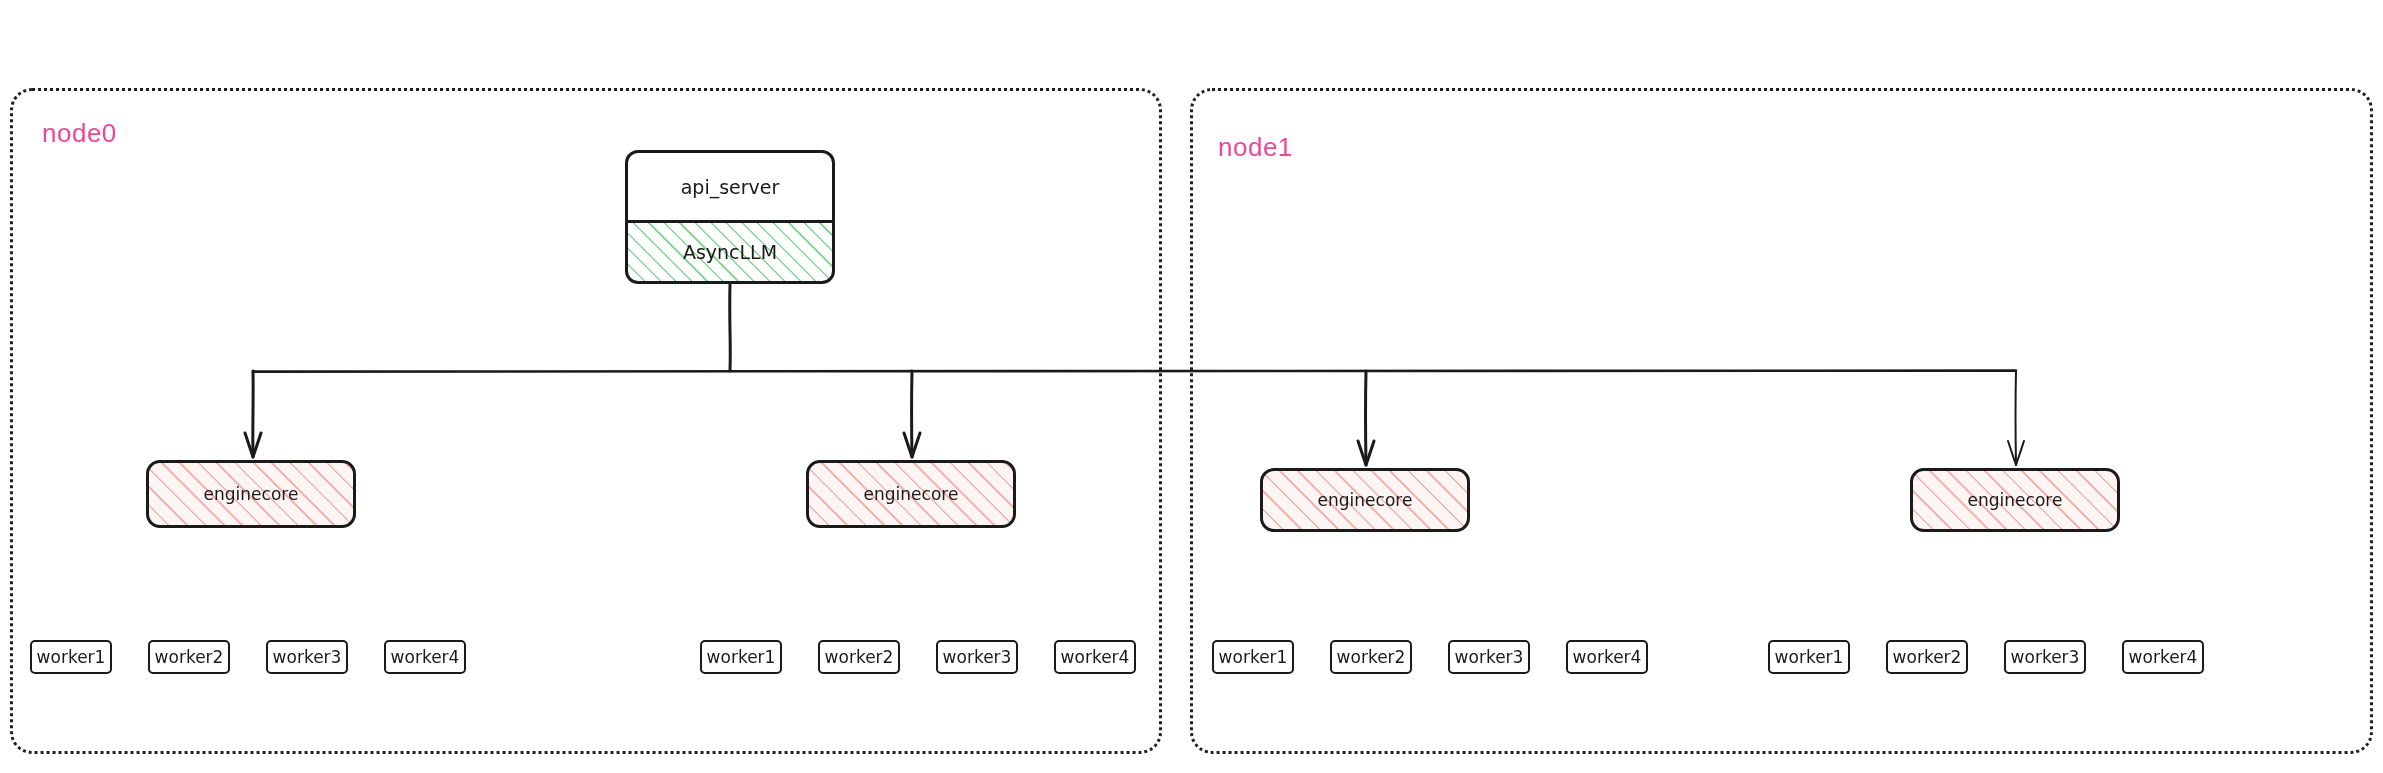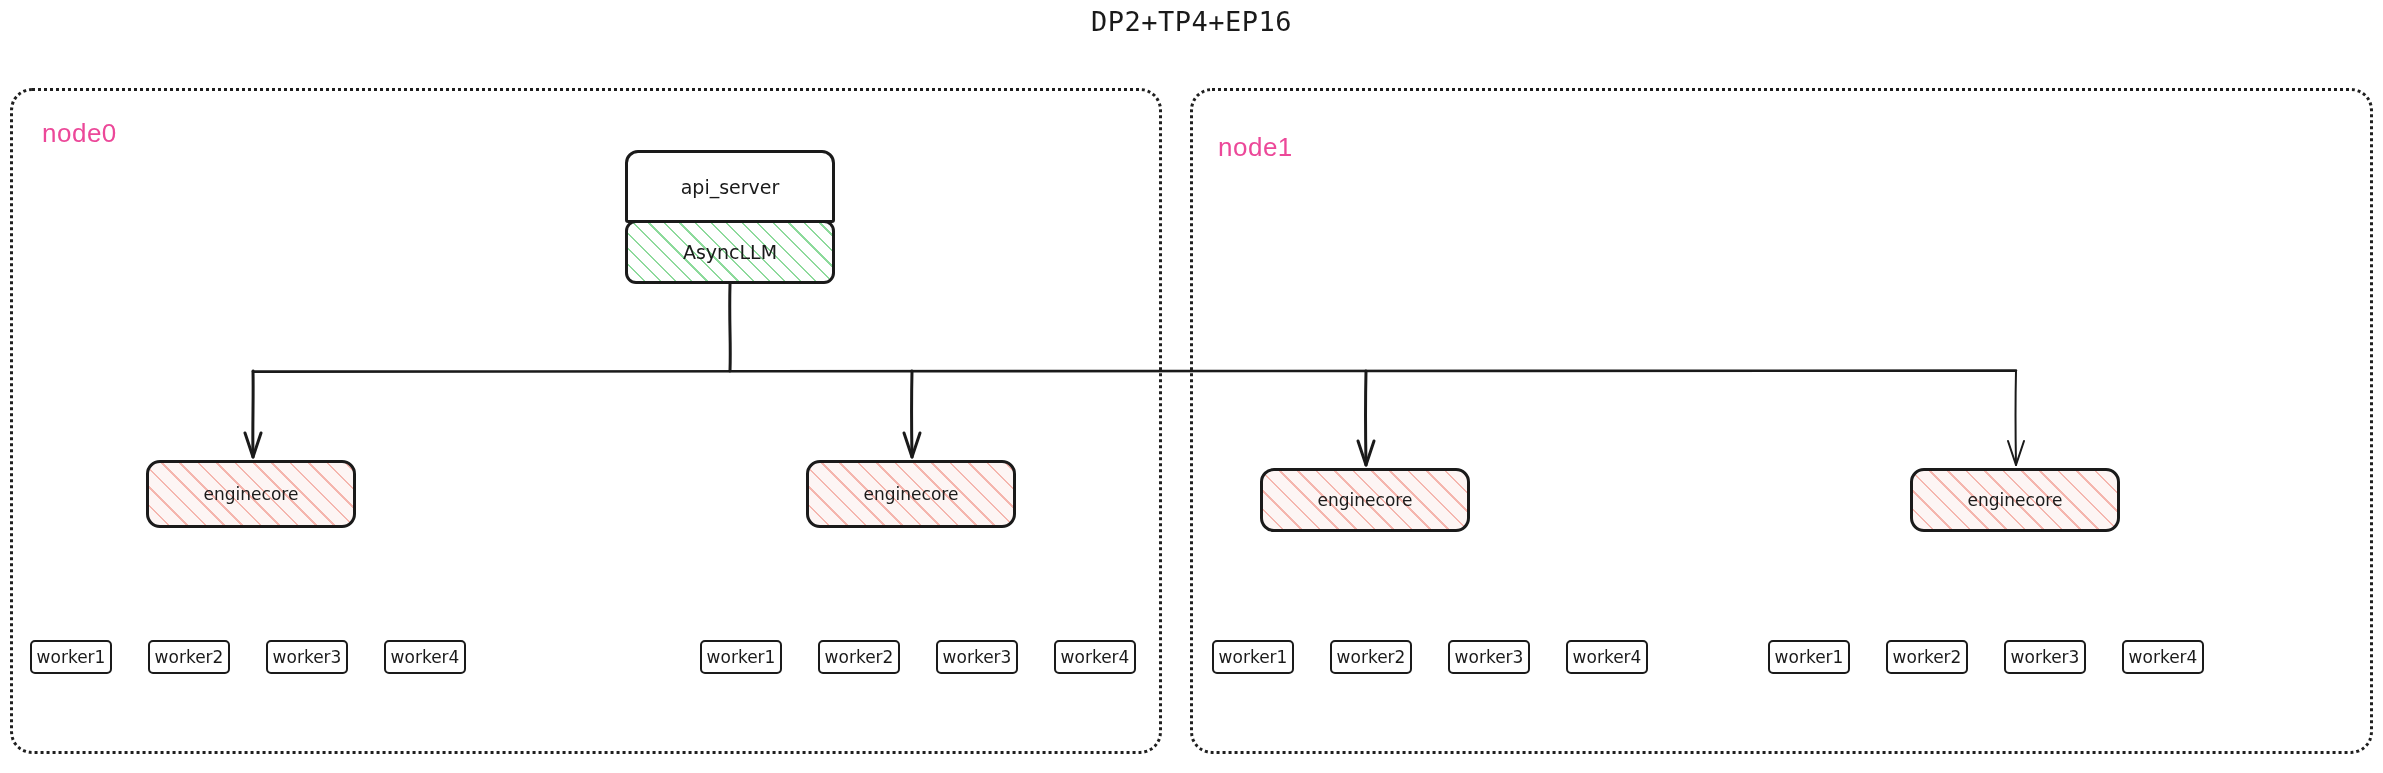--- a/index.html
+++ b/index.html
@@ -102,21 +102,20 @@
     border-width: 2.6px;
   }
 
   .lbl { pointer-events: none; }
 </style>
 </head>
 <body>
 
 <div id="canvas">
 
-  <div class="diagram-title lbl">DP2+TP4+EP16</div>
 
   <div id="nodes-layer">
       <div class="node-box" style="left: 10px; top: 88px; width: 1152px; height: 666px;"></div>
       <div class="node-label lbl" style="left: 42px; top: 118px;">node0</div>
       <div class="node-box" style="left: 1190px; top: 88px; width: 1183px; height: 666px;"></div>
       <div class="node-label lbl" style="left: 1218px; top: 132px;">node1</div>
     </div>
 
   <svg id="edges-layer" width="2383" height="773" style="position:absolute;left:0;top:0;overflow:visible;">
       <path d="M 730 284 C 729 324, 731 341, 730 371" fill="none" stroke="#1a1a1a" stroke-width="3" stroke-linecap="round" stroke-linejoin="round"></path>
@@ -128,21 +127,21 @@
       <path d="M 1366 371 C 1365.4 397, 1365.4 431, 1366 465" fill="none" stroke="#1a1a1a" stroke-width="3" stroke-linecap="round" stroke-linejoin="round"></path>
       <path d="M 1358 441 L 1366 465 L 1374 441" fill="none" stroke="#1a1a1a" stroke-width="3" stroke-linecap="round" stroke-linejoin="round"></path>
       <path d="M 2016 371 C 2015.4 397, 2015.4 431, 2016 465" fill="none" stroke="#1a1a1a" stroke-width="2" stroke-linecap="round" stroke-linejoin="round"></path>
       <path d="M 2008 441 L 2016 465 L 2024 441" fill="none" stroke="#1a1a1a" stroke-width="2" stroke-linecap="round" stroke-linejoin="round"></path>
     </svg>
 
   <div id="boxes-layer">
       <div class="rbox box-api" style="left: 625px; top: 150px; width: 210px; height: 73px;">
         <span class="lbl">api_server</span>
       </div>
-      <div class="rbox box-async" style="left: 625px; top: 220px; width: 210px; height: 64px; border-radius: 11px;">
+      <div class="rbox box-async" style="left: 625px; top: 220px; width: 210px; height: 64px;">
         <span class="lbl">AsyncLLM</span>
       </div>
       <div class="rbox box-engine" style="left: 146px; top: 460px; width: 210px; height: 68px;">
         <span class="lbl">enginecore</span>
       </div>
       <div class="rbox box-engine" style="left: 806px; top: 460px; width: 210px; height: 68px;">
         <span class="lbl">enginecore</span>
       </div>
       <div class="rbox box-engine" style="left: 1260px; top: 468px; width: 210px; height: 64px;">
         <span class="lbl">enginecore</span>

